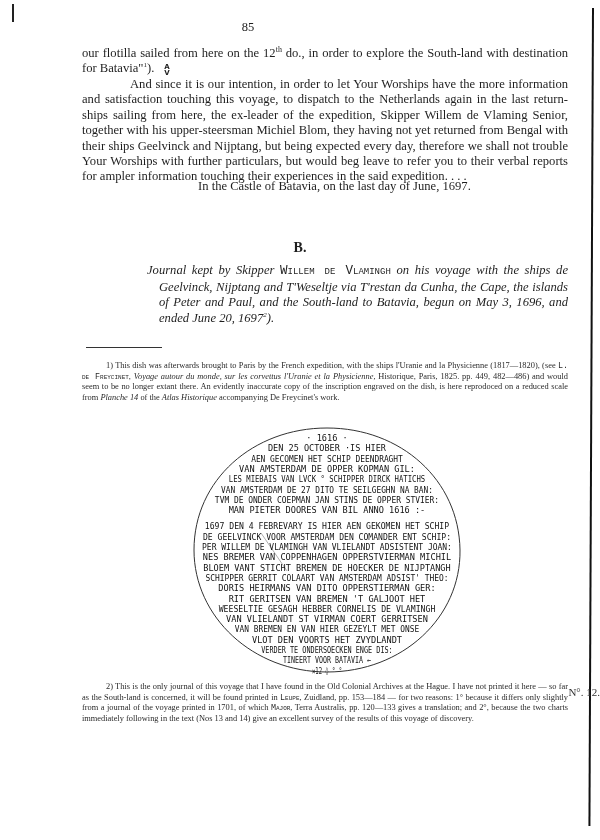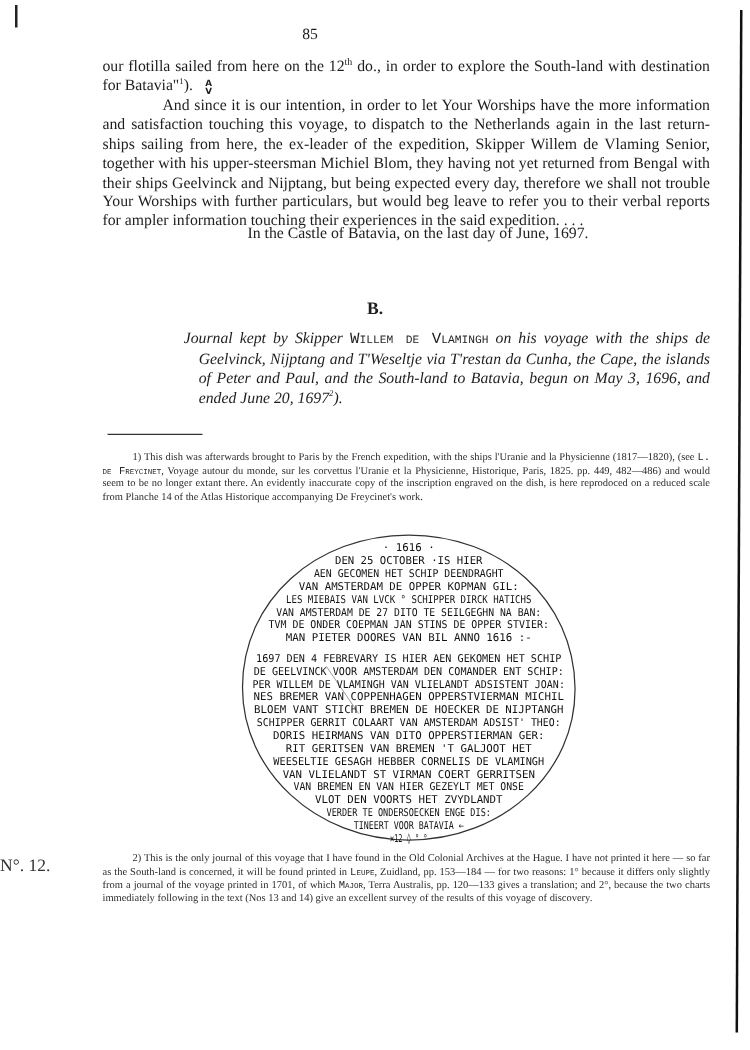--- a/index.html
+++ b/index.html
@@ -18,24 +18,24 @@
   .signoff { position:absolute; left:198px; top:179px; font-size:12.6px; }
   .section-letter { position:absolute; left:0; width:600px; top:240px; text-align:center; font-size:14px; font-weight:bold; }
   .journal-title { position:absolute; left:147px; width:421px; top:263px; font-size:12.6px; line-height:15.6px; font-style:italic; text-align:justify; text-indent:0; }
   .journal-title .inner { padding-left:12px; text-indent:-12px; display:block; }
   .sc { font-style:normal; font-variant:small-caps;font-family:Liberation Mono, monospace; }
   .rule { position:absolute; left:86px; top:347px; width:76px; height:1px; background:#333; }
   .footnote { position:absolute; left:82px; width:486px; font-size:8.4px; line-height:10.6px; text-align:justify; color:#2a2a2a; }
   .fn1 { top:361px; }
   .fn2 { top:682px; }
   .fn-indent { text-indent:24px; }
-  .it { }
+  .it { font-style:italic; }
   .dish { position:absolute; left:191px; top:425px; width:272px; height:250px; }
   .dish svg { width:100%; height:100%; }
-  .caption { position:absolute; left:0; width:600px; top:686px; text-align:left; font-size:14px; color:#333; }
+  .caption { position:absolute; left:0; width:600px; top:686px; text-align:right; font-size:11px; color:#333; }
 </style>
 </head>
 <body>
 
 <div class="edge-left"></div>
 <div class="edge-right"></div>
 
 <div class="page-number">85</div>
 
 <div class="body-text p1"><span>our flotilla sailed from here on the 12</span><span class="sup">th</span><span> do., in order to explore the South-land with destination for Batavia"</span><span class="fnref">1</span><span>).</span><span class="mark-av"><span>A</span><br><span>V</span></span></div>

